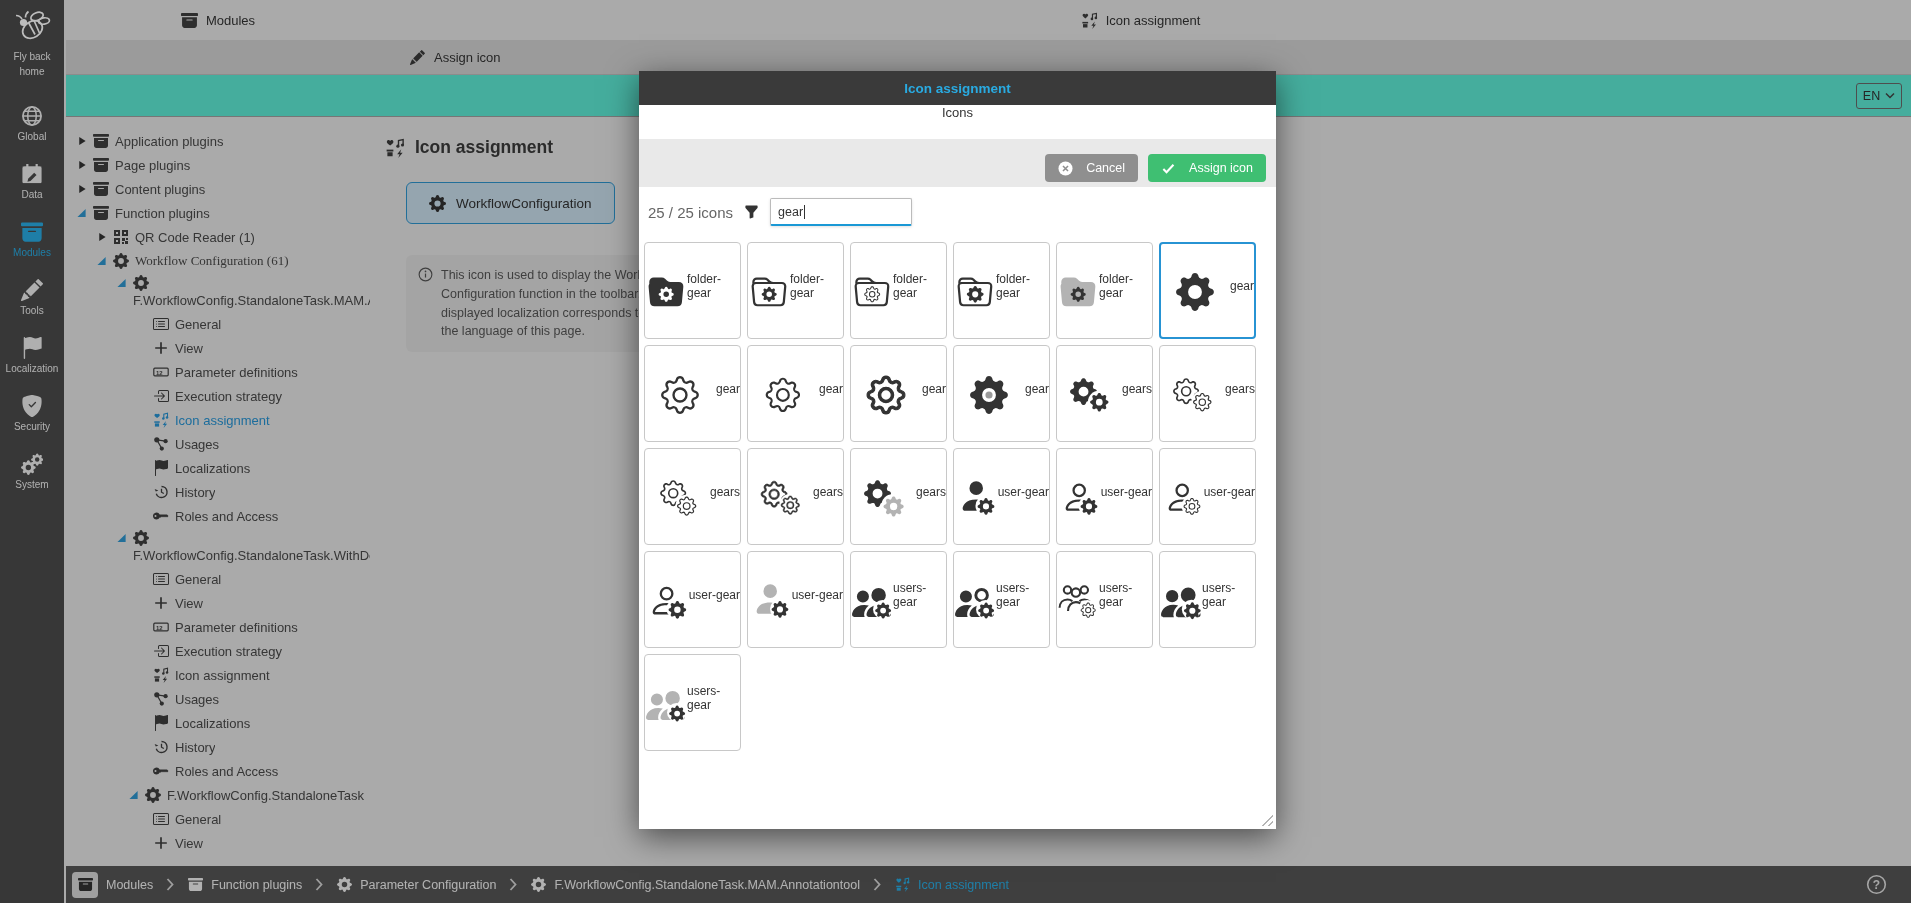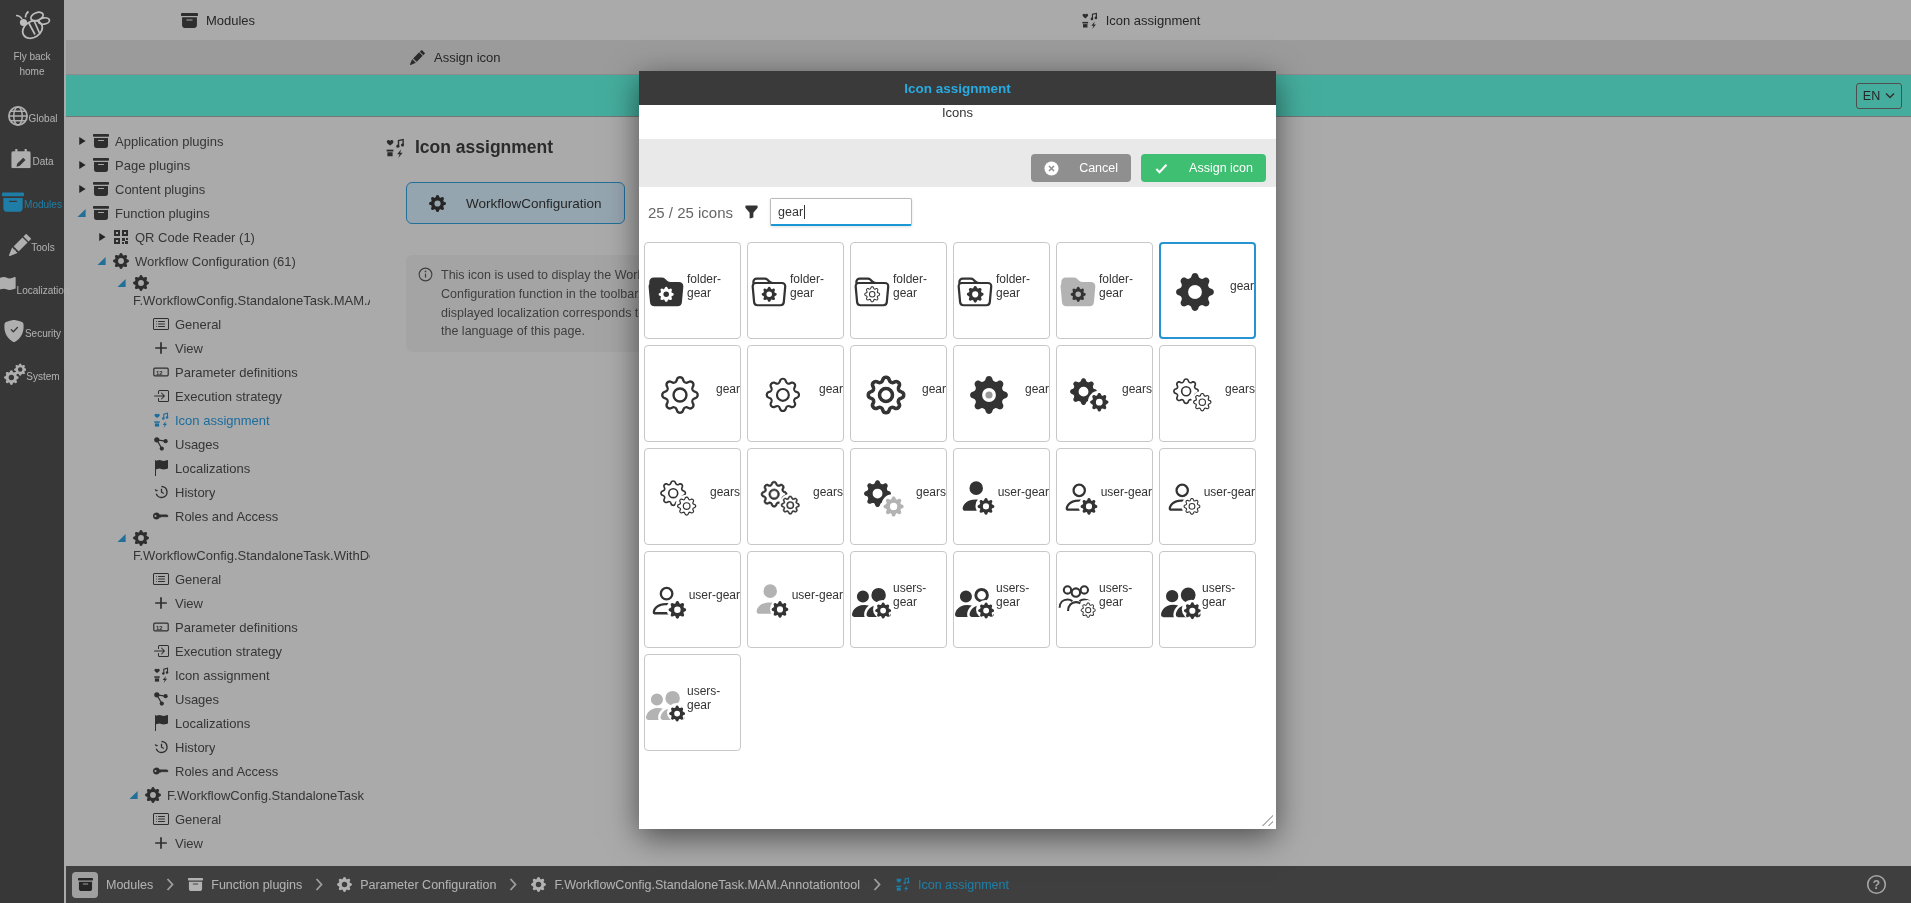--- a/index.html
+++ b/index.html
@@ -7,21 +7,21 @@
   body{position:relative;overflow:hidden;font-family:"Liberation Sans",sans-serif;background:#e6e6e6;color:#333}
   svg{display:block;width:100%;height:100%}
   .region{position:absolute;left:66px;right:0}
 
   
   .sidebar{position:absolute;left:0;top:0;bottom:0;width:64px;background:#4b4b4b;display:flex;flex-direction:column;align-items:center;z-index:1}
   .sb-home{display:flex;flex-direction:column;align-items:center;margin-top:8px;cursor:pointer}
   .sb-bee{width:44px;height:38px}
   .sb-home-lb{font-size:10px;color:#ededed;text-align:center;line-height:1.45;margin-top:4px;width:56px}
   .sb-items{display:flex;flex-direction:column;align-items:center;margin-top:26px;gap:21px}
-  .sb-item{display:flex;flex-direction:row;align-items:center;color:#ededed;cursor:pointer}
+  .sb-item{display:flex;flex-direction:column;align-items:center;color:#ededed;cursor:pointer}
   .sb-ic{width:22px;height:22px}
   .sb-lb{font-size:10px;margin-top:4px;max-width:64px;text-align:center}
   .sb-item.active{color:#29abe2}
 
   
   .topbar1{top:0;height:40px;background:#e6e6e6}
   .t1-left{position:absolute;left:0;top:0;bottom:0;width:304px;display:flex;align-items:center;justify-content:center;gap:8px}
   .t1-right{position:absolute;left:304px;right:0;top:0;bottom:0;display:flex;align-items:center;justify-content:center;gap:8px}
   .t1-ic{width:17px;height:17px;color:#3f3f3f}
   .t1-tx{font-size:13px;color:#333}
@@ -40,21 +40,21 @@
   .tree-exp svg{width:10px;height:10px}
   .tr-ic{width:16px;height:16px;flex:0 0 16px;margin-right:6px;color:#3f3f3f}
   .tr-label{overflow:hidden}
   .tree-row.selected,.tree-row.selected .tr-ic{color:#2793d3}
   .tree-wrapline{height:19px;font-size:13px;color:#494949;white-space:nowrap;overflow:hidden;cursor:pointer}
 
   .main{position:absolute;left:304px;top:0;right:0;bottom:0}
   .main-heading{display:flex;align-items:center;gap:10px;margin:20px 0 0 15px}
   .mh-ic{width:20px;height:20px;color:#3a3a3a}
   .mh-tx{font-size:17.5px;font-weight:bold;color:#3a3a3a}
-  .func-btn{display:inline-flex;align-items:center;gap:20px;margin:24px 0 0 36px;height:42px;padding:0 22px;background:#c9dfec;border:1.5px solid #2e96cf;border-radius:6px;font-size:13.5px;color:#333;cursor:pointer}
+  .func-btn{display:inline-flex;align-items:center;gap:10px;margin:24px 0 0 36px;height:42px;padding:0 22px;background:#c9dfec;border:1.5px solid #2e96cf;border-radius:6px;font-size:13.5px;color:#333;cursor:pointer}
   .fb-ic{width:17px;height:17px;color:#333}
   .info-box{display:flex;gap:8px;margin:31px 0 0 36px;width:272px;background:#dedede;border-radius:6px;padding:11px 12px;font-size:12.5px;line-height:1.5;color:#555}
   .ib-ic{width:15px;height:15px;flex:0 0 15px;margin-top:1px;color:#555}
 
   
   .bottombar{bottom:0;height:37px;background:#565656;display:flex;align-items:center;padding:0 24px 0 6px}
   .bc-items{display:flex;align-items:center;gap:13px;flex:1;min-width:0}
   .crumb{display:flex;align-items:center;gap:8px;color:#f1f1f1;font-size:12.5px;cursor:pointer;white-space:nowrap}
   .crumb.active{color:#29abe2}
   .bc-ic{width:15px;height:15px}
@@ -63,21 +63,21 @@
   .bc-sep{width:9px;height:13px;flex:0 0 9px}
   .help-ic{width:21px;height:21px;cursor:pointer}
 
   
   .backdrop{position:absolute;inset:0;background:rgba(0,0,0,0.26);z-index:5}
   .modal{position:absolute;left:639px;top:71px;width:637px;height:758px;background:#fff;z-index:10;box-shadow:0 8px 30px rgba(0,0,0,0.55);display:flex;flex-direction:column}
   .m-header{height:34px;background:#3a3a3a;display:flex;align-items:center;justify-content:center;flex:0 0 34px}
   .m-title{color:#29abe2;font-weight:bold;font-size:13.5px}
   .m-sub{height:34px;flex:0 0 34px;display:flex;align-items:flex-start;justify-content:center;font-size:13px;color:#333}
   .m-toolbar{height:48px;flex:0 0 48px;background:#e9e9e9;display:flex;align-items:center;justify-content:flex-end;gap:10px;padding:10px 10px 0 10px}
-  .btn{display:flex;align-items:center;gap:20px;height:28px;padding:0 13px;border-radius:4px;color:#fff;font-size:12.5px;cursor:pointer;border:none}
+  .btn{display:flex;align-items:center;gap:13px;height:28px;padding:0 13px;border-radius:4px;color:#fff;font-size:12.5px;cursor:pointer;border:none}
   .btn-cancel{background:#8f8f8f}
   .btn-assign{background:#3fbf72}
   .btn-ic{width:15px;height:15px}
   .m-filter{height:50px;flex:0 0 50px;display:flex;align-items:center;gap:11px;padding:0 9px;background:#fff}
   .count-tx{font-size:15px;color:#666}
   .funnel{width:15px;height:16px;color:#333;cursor:pointer}
   .search{width:142px;height:28px;border:1px solid #bbb;border-bottom:2px solid #1a98d5;border-radius:2px;background:#fff;display:flex;align-items:center;padding:0 7px;font-size:12.5px;color:#333;cursor:text;box-shadow:0 1px 3px rgba(0,0,0,0.12)}
   .caret{display:inline-block;width:1px;height:14px;background:#333;margin-left:1px}
   .icon-grid{display:grid;grid-template-columns:repeat(6,97px);grid-auto-rows:97px;gap:6px;padding:5px}
   .card{border:1px solid #c8c8c8;border-radius:4px;background:#fff;display:flex;flex-direction:row;align-items:center;cursor:pointer}
@@ -279,21 +279,21 @@
             <polygon points="2,1 9,5.5 2,10" fill="#333"></polygon>
           </svg>
         </span>
         <span class="tr-ic">
           <svg viewBox="0 0 16 16">
             <path d="M1 1h6v6H1zM3 3h2v2H3zM9 1h6v6H9zM11 3h2v2h-2zM1 9h6v6H1zM3 11h2v2H3zM9 9h3v3H9zM13 9h2v2h-2zM9 13h2v2H9zM12 12h3v3h-3z" fill="currentColor" fill-rule="evenodd"></path>
           </svg>
         </span>
         <span class="tr-label">QR Code Reader (1)</span>
       </div>
-      <div class="tree-row" style="padding-left: 31px;">
+      <div class="tree-row" style="padding-left: 31px; font-family: Liberation Serif, serif;">
         <span class="tree-exp">
           <svg viewBox="0 0 10 11">
             <polygon points="9,1 9,10 0,10" fill="#2e96cf"></polygon>
           </svg>
         </span>
         <span class="tr-ic">
           <svg viewBox="0 0 16 16">
             <path d="M9.405 1.05c-.413-1.4-2.397-1.4-2.81 0l-.1.34a1.464 1.464 0 0 1-2.105.872l-.31-.17c-1.283-.698-2.686.705-1.987 1.987l.169.311c.446.82.023 1.841-.872 2.105l-.34.1c-1.4.413-1.4 2.397 0 2.81l.34.1a1.464 1.464 0 0 1 .872 2.105l-.17.31c-.698 1.283.705 2.686 1.987 1.987l.311-.169a1.464 1.464 0 0 1 2.105.872l.1.34c.413 1.4 2.397 1.4 2.81 0l.1-.34a1.464 1.464 0 0 1 2.105-.872l.31.17c1.283.698 2.686-.705 1.987-1.987l-.169-.311a1.464 1.464 0 0 1 .872-2.105l.34-.1c1.4-.413 1.4-2.397 0-2.81l-.34-.1a1.464 1.464 0 0 1-.872-2.105l.17-.31c.698-1.283-.705-2.686-1.987-1.987l-.311.169a1.464 1.464 0 0 1-2.105-.872l-.1-.34zM8 10.93a2.929 2.929 0 1 1 0-5.86 2.929 2.929 0 0 1 0 5.858z" fill="currentColor"></path>
           </svg>
         </span>

